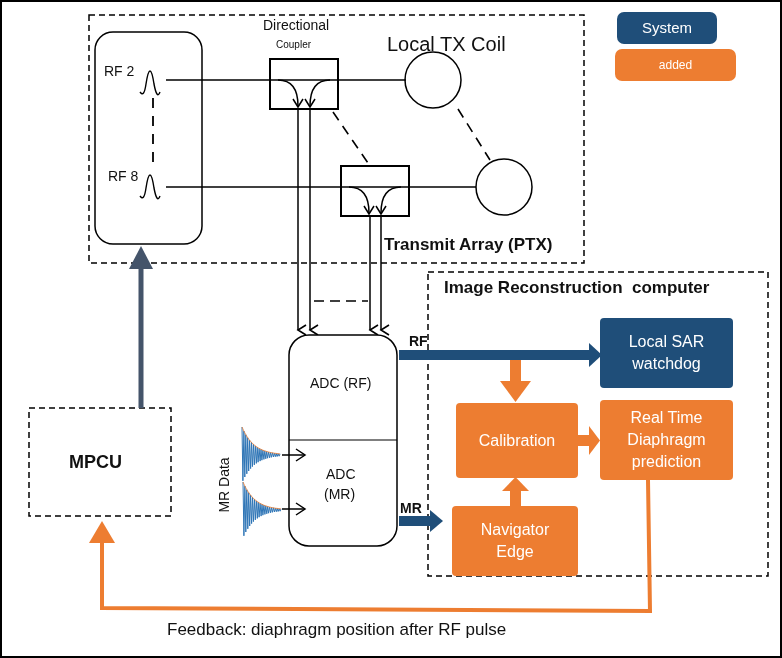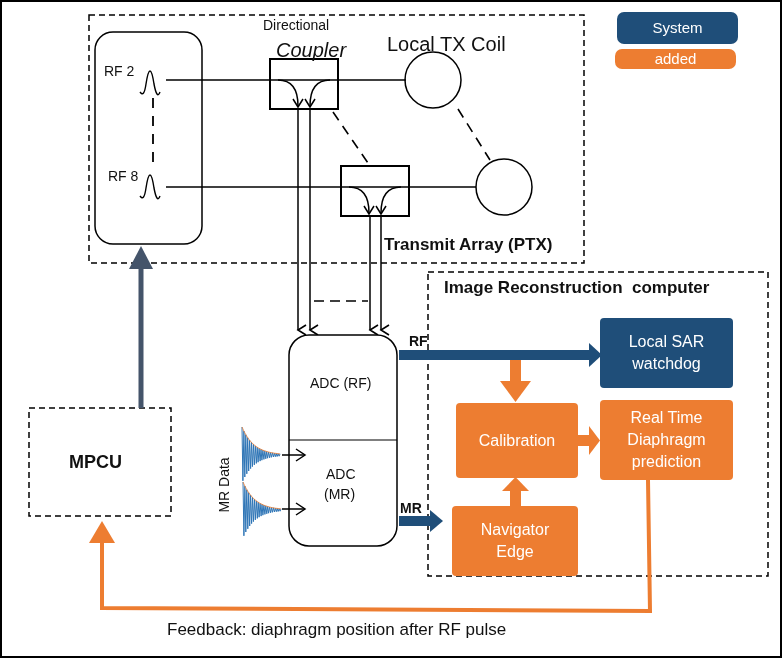--- a/index.html
+++ b/index.html
@@ -93,27 +93,27 @@
   <rect x="510" y="490" width="11" height="16" fill="#ed7d31"></rect>
   <polygon points="502,491 529,491 515.5,477" fill="#ed7d31"></polygon>
 
   <rect x="578" y="435" width="12" height="11" fill="#ed7d31"></rect>
   <polygon points="589,426 600,440.5 589,455" fill="#ed7d31"></polygon>
 
   <polyline points="648,480 650,611 102,608 102,540" fill="none" stroke="#ed7d31" stroke-width="4"></polyline>
   <polygon points="89,543 102,521 115,543" fill="#ed7d31"></polygon>
 </svg>
 
-<div class="box sys" style="left:617px;top:12px;width:121px;height:32px;border-radius:7px;font-size:15px;">System</div>
-<div class="box add" style="left:615px;top:49px;width:121px;height:20px;border-radius:7px;font-size:15px;">added</div>
+<div class="box sys" style="left:617px;top:12px;width:100px;height:32px;border-radius:7px;font-size:15px;">System</div>
+<div class="box add" style="left:615px;top:49px;width:121px;height:32px;border-radius:7px;font-size:12px;">added</div>
 
 <div class="lbl" style="left:104px;top:63px;font-size:14px;">RF 2</div>
 <div class="lbl" style="left:108px;top:168px;font-size:14px;">RF 8</div>
 <div class="lbl" style="left:263px;top:17px;font-size:14px;">Directional</div>
-<div class="lbl" style="left:276px;top:39px;font-size:20px;font-style:italic;">Coupler</div>
+<div class="lbl" style="left:276px;top:39px;font-size:10px;">Coupler</div>
 <div class="lbl" style="left:387px;top:33px;font-size:20px;">Local TX Coil</div>
 <div class="lbl bold" style="left:384px;top:235px;font-size:17px;">Transmit Array (PTX)</div>
 
 <div class="lbl" style="left:310px;top:375px;font-size:14px;">ADC (RF)</div>
 <div class="lbl" style="left:326px;top:466px;font-size:14px;">ADC</div>
 <div class="lbl" style="left:324px;top:486px;font-size:14px;">(MR)</div>
 <div class="lbl" style="left:196px;top:477px;font-size:14px;transform:rotate(-90deg);transform-origin:center;">MR Data</div>
 
 <div class="lbl bold" style="left:409px;top:333px;font-size:14px;">RF</div>
 <div class="lbl bold" style="left:400px;top:500px;font-size:14px;">MR</div>

